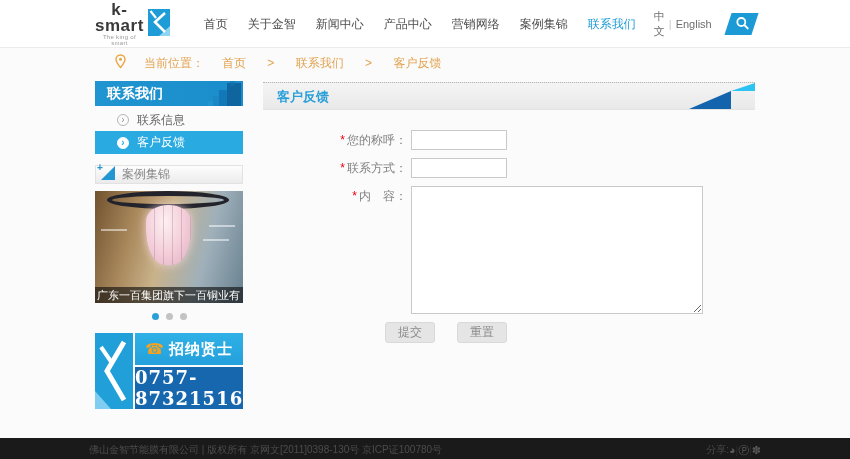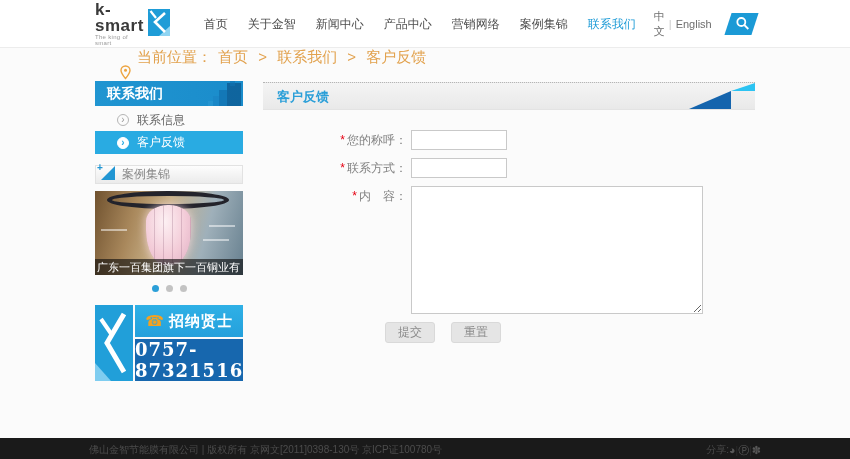--- a/index.html
+++ b/index.html
@@ -4,53 +4,53 @@
 <style>
   *{margin:0;padding:0;box-sizing:border-box}
   html,body{width:850px;height:459px}
   body{font-family:"Liberation Sans","DejaVu Sans",sans-serif;background:#fbfbfb;position:relative;overflow:hidden}
 
   
   .topbar{height:48px;background:#fff;border-bottom:1px solid #ececec}
   .topbar-inner{display:flex;align-items:center;height:48px}
   .container{width:660px;margin:0 auto;position:relative}
   .logo{display:flex;align-items:center;cursor:pointer}
-  .logo-text{text-align:left;margin-right:4px}
+  .logo-text{text-align:center;margin-right:4px}
   .logo-name{font-size:17px;font-weight:bold;color:#3a3a3a;letter-spacing:.5px;line-height:16px}
   .logo-tag{font-size:6px;color:#9a9a9a;letter-spacing:.3px}
   .nav{display:flex;margin-left:24px}
   .nav-item{font-size:12px;color:#4d4d4d;padding:0 10px;line-height:48px;cursor:pointer;white-space:nowrap}
   .nav-item.active{color:#1b9ad6}
   .lang{margin-left:8px;font-size:11px;color:#6e6e6e;display:flex;gap:4px;align-items:center}
   .lang span{cursor:pointer}
   .lang .lang-sep{color:#c9c9c9;cursor:default}
   .search-btn{margin-left:16px;width:38px;height:22px;background:#1b9ad6;transform:skewX(-18deg);display:flex;align-items:center;justify-content:center;cursor:pointer;border:none}
   .search-btn svg{transform:skewX(18deg)}
 
   
-  .breadcrumb{display:flex;gap:6px;height:30px;font-size:15px;color:#e2a24e}
+  .breadcrumb{display:flex;align-items:center;gap:18px;height:30px;font-size:12px;color:#e2a24e}
   .breadcrumb span{white-space:pre}
   .crumb{cursor:pointer}
 
   
   .main{display:flex;gap:20px;align-items:flex-start}
   .sidebar{width:148px;flex-shrink:0}
   .content{flex:1}
 
   
   .side-title{margin-top:3px;height:25px;background:linear-gradient(90deg,#2095d1,#1a8ccb);color:#fff;font-size:14px;font-weight:bold;line-height:25px;padding-left:12px;position:relative;overflow:hidden}
   .side-title svg{position:absolute;right:0;top:0}
   .side-menu{margin-top:3px}
   .side-menu-item{display:flex;align-items:center;gap:8px;height:22px;font-size:12px;color:#666;padding-left:22px;cursor:pointer}
   .side-menu-item .arrow-circle{width:12px;height:12px;border-radius:50%;border:1px solid #b5b5b5;color:#9a9a9a;font-size:10px;line-height:10px;text-align:center;flex-shrink:0}
   .side-menu-item.active{background:#29abe2;color:#fff;height:23px}
   .side-menu-item.active .arrow-circle{background:#fff;border-color:#fff;color:#29abe2;font-weight:bold}
   .case-header{margin-top:11px;height:19px;background:linear-gradient(#fdfdfd,#ebebeb);border:1px solid #e2e2e2;font-size:12px;color:#878787;line-height:17px;padding-left:26px;position:relative}
   .case-plus{position:absolute;left:1px;top:-4px}
-  .case-image{margin-top:7px;height:84px;position:relative;overflow:hidden;cursor:pointer;
+  .case-image{margin-top:7px;height:112px;position:relative;overflow:hidden;cursor:pointer;
     background:linear-gradient(105deg,#70522f 0%,#a9885c 26%,#c9b28a 46%,#9fb0ba 72%,#67808f 100%)}
   .ceiling-ring{position:absolute;top:0;left:12px;width:122px;height:18px;border:5px solid #23232b;border-radius:50%;background:transparent}
   .lamp-column{position:absolute;left:51px;top:14px;width:45px;height:60px;
     background:radial-gradient(ellipse at 42% 28%,#fdf0f3 0%,#f3ccd8 55%,#dfafc4 100%);
     border-radius:48% 48% 42% 42%/26% 26% 58% 58%;
     box-shadow:0 0 10px rgba(250,220,230,.8)}
   .lamp-seams{position:absolute;inset:0;border-radius:inherit;
     background:repeating-linear-gradient(90deg,transparent 0 8px,rgba(150,105,130,.30) 8px 9px)}
   .shelf{position:absolute;background:rgba(255,255,255,.5);height:2px;width:26px}
   .case-caption{position:absolute;bottom:0;left:0;right:0;height:16px;background:rgba(12,12,12,.62);color:#fff;font-size:11px;line-height:16px;padding:0 2px;white-space:nowrap;overflow:hidden}
@@ -67,21 +67,21 @@
   
   .content-header{margin-top:4px;height:28px;background:linear-gradient(#f4f4f4,#e9e9e9);border-top:1px dotted #b5b5b5;border-bottom:1px solid #e3e3e3;position:relative;overflow:hidden}
   .content-title{font-size:13px;font-weight:bold;color:#2b9fd8;line-height:27px;padding-left:14px}
   .corner{position:absolute;right:0;bottom:0}
   .form{padding:20px 0 0 72px}
   .frow{display:flex;margin-bottom:8px;font-size:12px;color:#828282;align-items:flex-start}
   .flabel{display:flex;justify-content:flex-end;width:72px;line-height:20px;flex-shrink:0}
   .req{color:#e60012;margin-right:2px}
   .finput{width:96px;height:20px;border:1px solid #c9c9c9;background:#fff;margin-left:4px;padding:0 3px;font:inherit;font-size:12px;color:#333;outline:none}
   .ftextarea{width:292px;height:128px;border:1px solid #c9c9c9;background:#fff;margin-left:4px;resize:both;font:inherit;font-size:12px;padding:2px 3px;color:#333;outline:none}
-  .fbuttons{margin:8px 0 0 50px;display:flex;gap:16px}
+  .fbuttons{margin:8px 0 0 50px;display:flex;gap:22px}
   .btn{min-width:50px;height:21px;background:#e5e5e5;border:1px solid #d9d9d9;border-radius:3px;color:#8b8b8b;font-size:12px;cursor:pointer;font-family:inherit}
 
   
   .footer{position:absolute;left:0;bottom:0;width:100%;height:21px;background:#1a1a1a}
   .footer-inner{width:672px;margin:0 auto;display:flex;align-items:center;justify-content:space-between;height:24px;font-size:10px;color:#4c4c4c}
   .share{display:flex;align-items:center;gap:0;color:#4a4a4a}
   .share-sep{color:#2c2c2c}
   .share-icon{font-size:11px;cursor:pointer;color:#585858;line-height:1}
 </style>
 </head>

